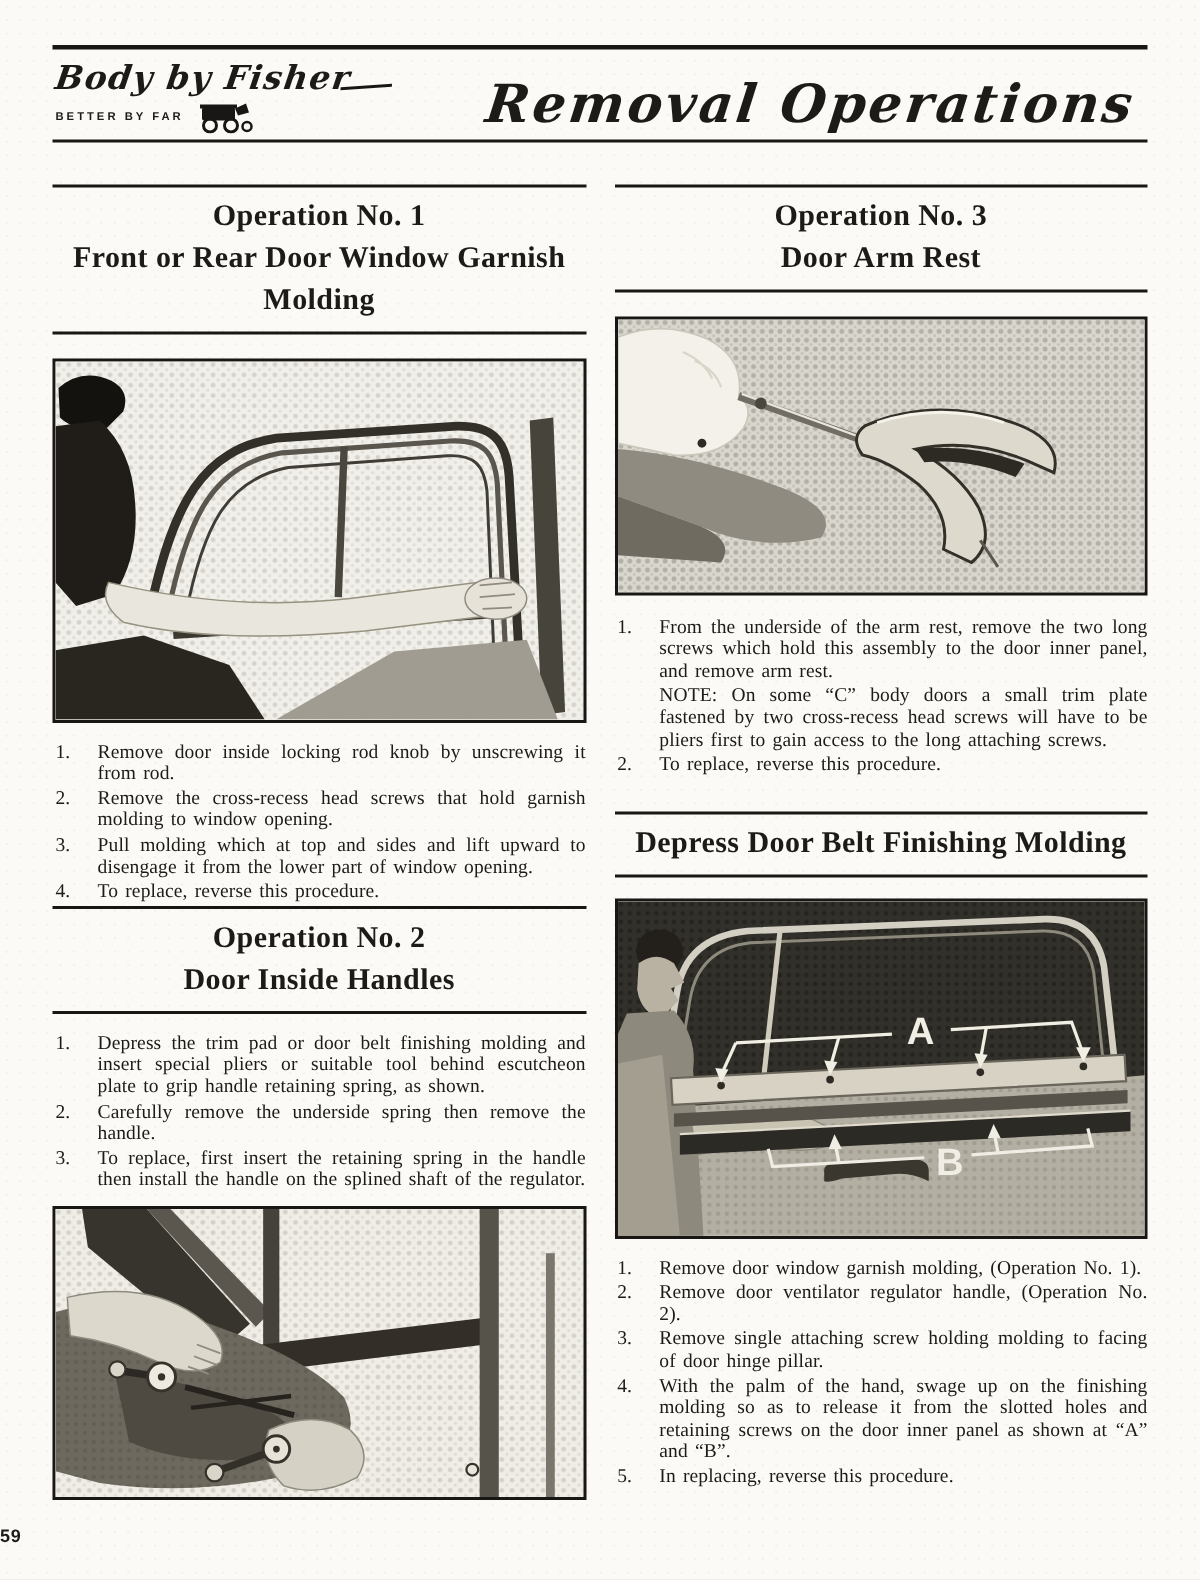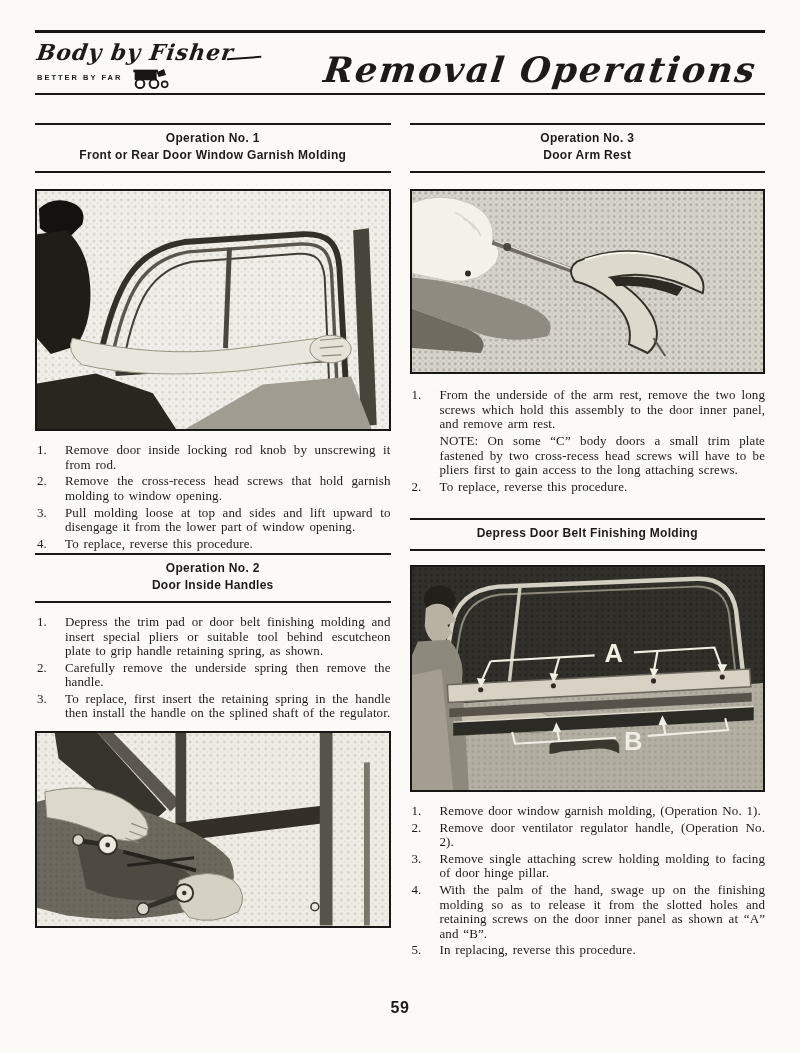--- a/index.html
+++ b/index.html
@@ -36,37 +36,37 @@
     letter-spacing:2px;white-space:nowrap;
     padding-right:6px;padding-bottom:2px;
   }
   .hdr-rule-bottom{border-top:2.5px solid #181715;}
   
   .cols{display:flex;gap:19px;padding:0 35px;margin-top:28px;}
   .col{width:356px;}
   .op-head{
     border-top:2.5px solid #181715;border-bottom:2.5px solid #181715;
     text-align:center;padding:5px 0 7px 0;
-    font-family:Liberation Sans, sans-serif;font-weight:bold;
-    font-size:12px;line-height:1.4;letter-spacing:0.3px;
+    font-family:Liberation Serif, serif;font-weight:bold;
+    font-size:20px;line-height:1.4;letter-spacing:0.3px;
   }
   .photo{margin:16px 0 12px 0;border:2px solid #181715;line-height:0;background:#efede7;}
   .photo svg{display:block;width:100%;height:auto;}
   .steps{margin-top:2px;}
   .step{display:flex;margin-bottom:2px;font-size:13px;line-height:14.6px;}
   .step .num{flex:0 0 30px;padding-left:2px;box-sizing:border-box;}
   .step .txt{flex:1;text-align:justify;word-spacing:1.4px;letter-spacing:0.1px;}
   .sec2{}
   .sec4{margin-top:24px;}
   .steps-after-head{margin-top:12px;}
   .photo-last{margin:10px 0 0 0;}
   
   .pagenum{
-    position:absolute;left:0;right:0;bottom:36px;text-align:center;
-    font-family:"Liberation Sans", sans-serif;font-weight:bold;font-size:16px;letter-spacing:0.5px;
+    position:absolute;left:0;right:0;bottom:22px;text-align:left;
+    font-family:"Liberation Sans", sans-serif;font-weight:bold;font-size:12px;letter-spacing:0.5px;
   }
 </style>
 </head>
 <body>
 
 <div class="page">
 
   <div class="hdr">
     <div class="hdr-rule-top"></div>
     <div class="hdr-row">
@@ -134,21 +134,21 @@
           <div class="step">
             <span class="num">1.</span>
             <span class="txt">Remove door inside locking rod knob by unscrewing it from rod.</span>
           </div>
           <div class="step">
             <span class="num">2.</span>
             <span class="txt">Remove the cross-recess head screws that hold garnish molding to window opening.</span>
           </div>
           <div class="step">
             <span class="num">3.</span>
-            <span class="txt">Pull molding loose at top and sides and lift upward to disengage it from the lower part of window opening.</span>
+            <span class="txt">Pull molding which at top and sides and lift upward to disengage it from the lower part of window opening.</span>
           </div>
           <div class="step">
             <span class="num">4.</span>
             <span class="txt">To replace, reverse this procedure.</span>
           </div>
         </div>
       </section>
 
       <section class="sec2">
         <div class="op-head">

